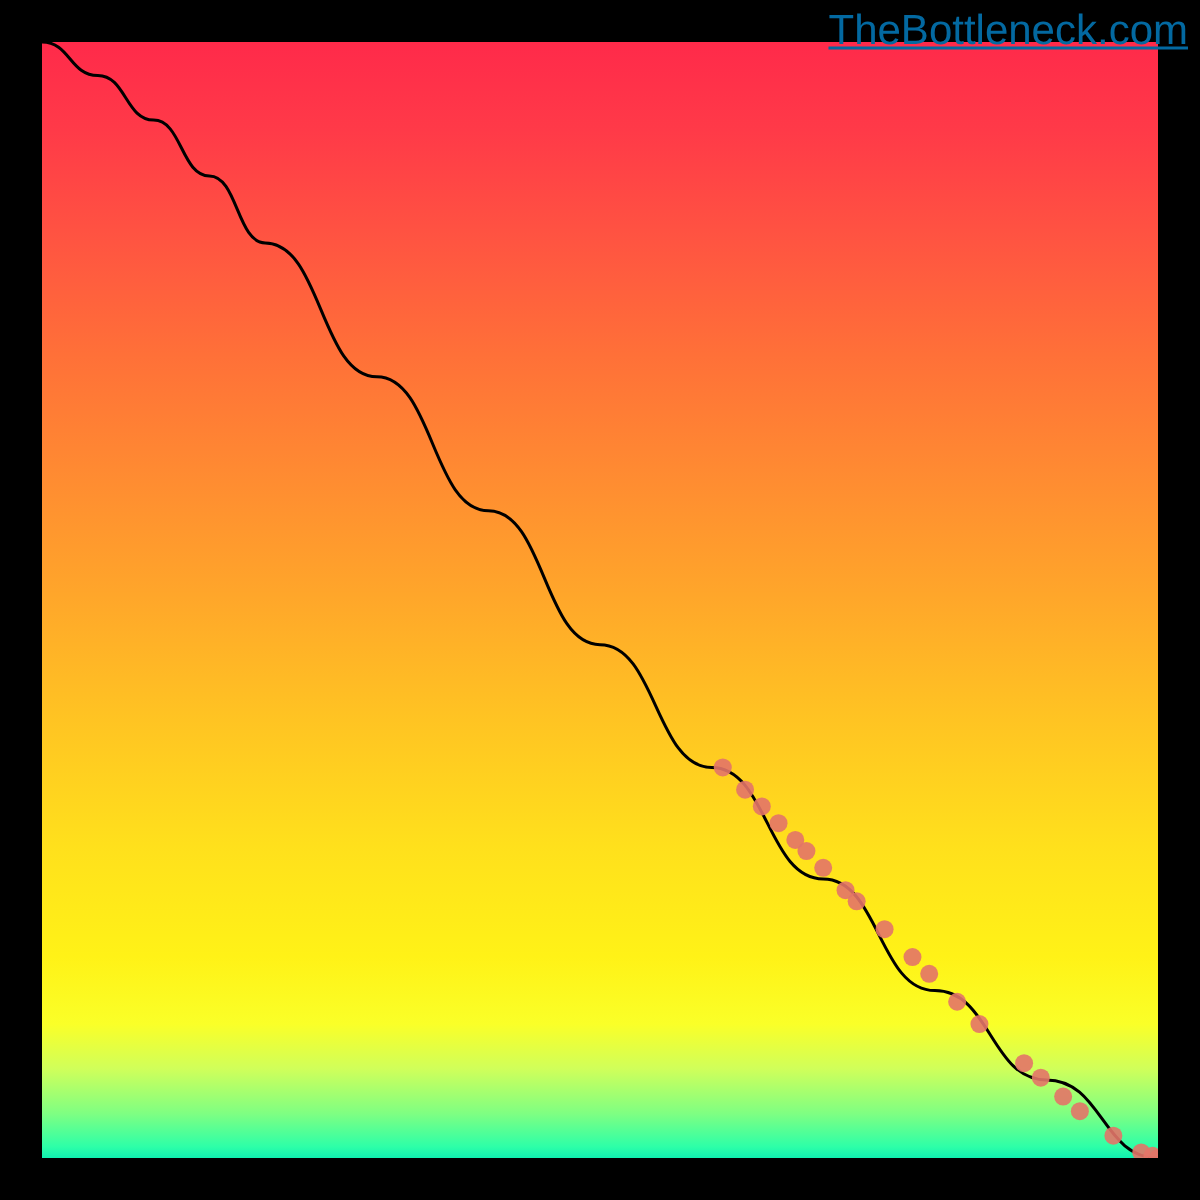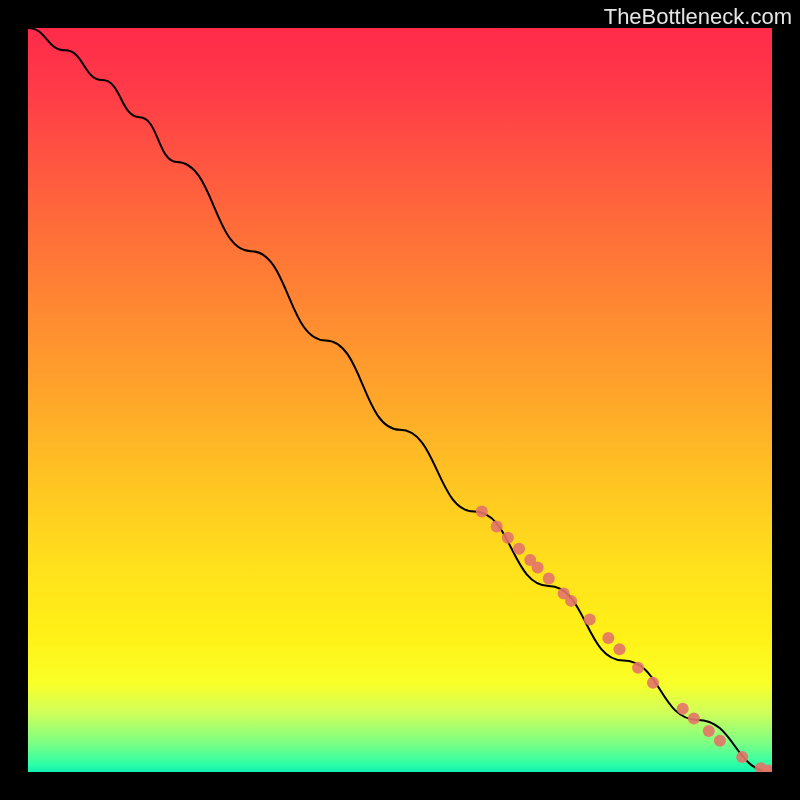--- a/index.html
+++ b/index.html
@@ -11,24 +11,25 @@
       width: 800px;
       height: 800px;
       background: #000;
       position: relative;
       font-family: Arial, sans-serif;
     }
     .watermark {
       position: absolute;
       top: 4px;
       right: 8px;
-      font-size: 22px;
+      font-size: 28px;
       font-weight: 500;
-      color: #e5e5e5;
+      color: #0369a1;
       z-index: 10;
+      text-decoration: underline;
     }
     .chart-area {
       position: absolute;
       top: 28px;
       left: 28px;
       width: 744px;
       height: 744px;
       overflow: hidden;
     }
     .gradient-bg {

